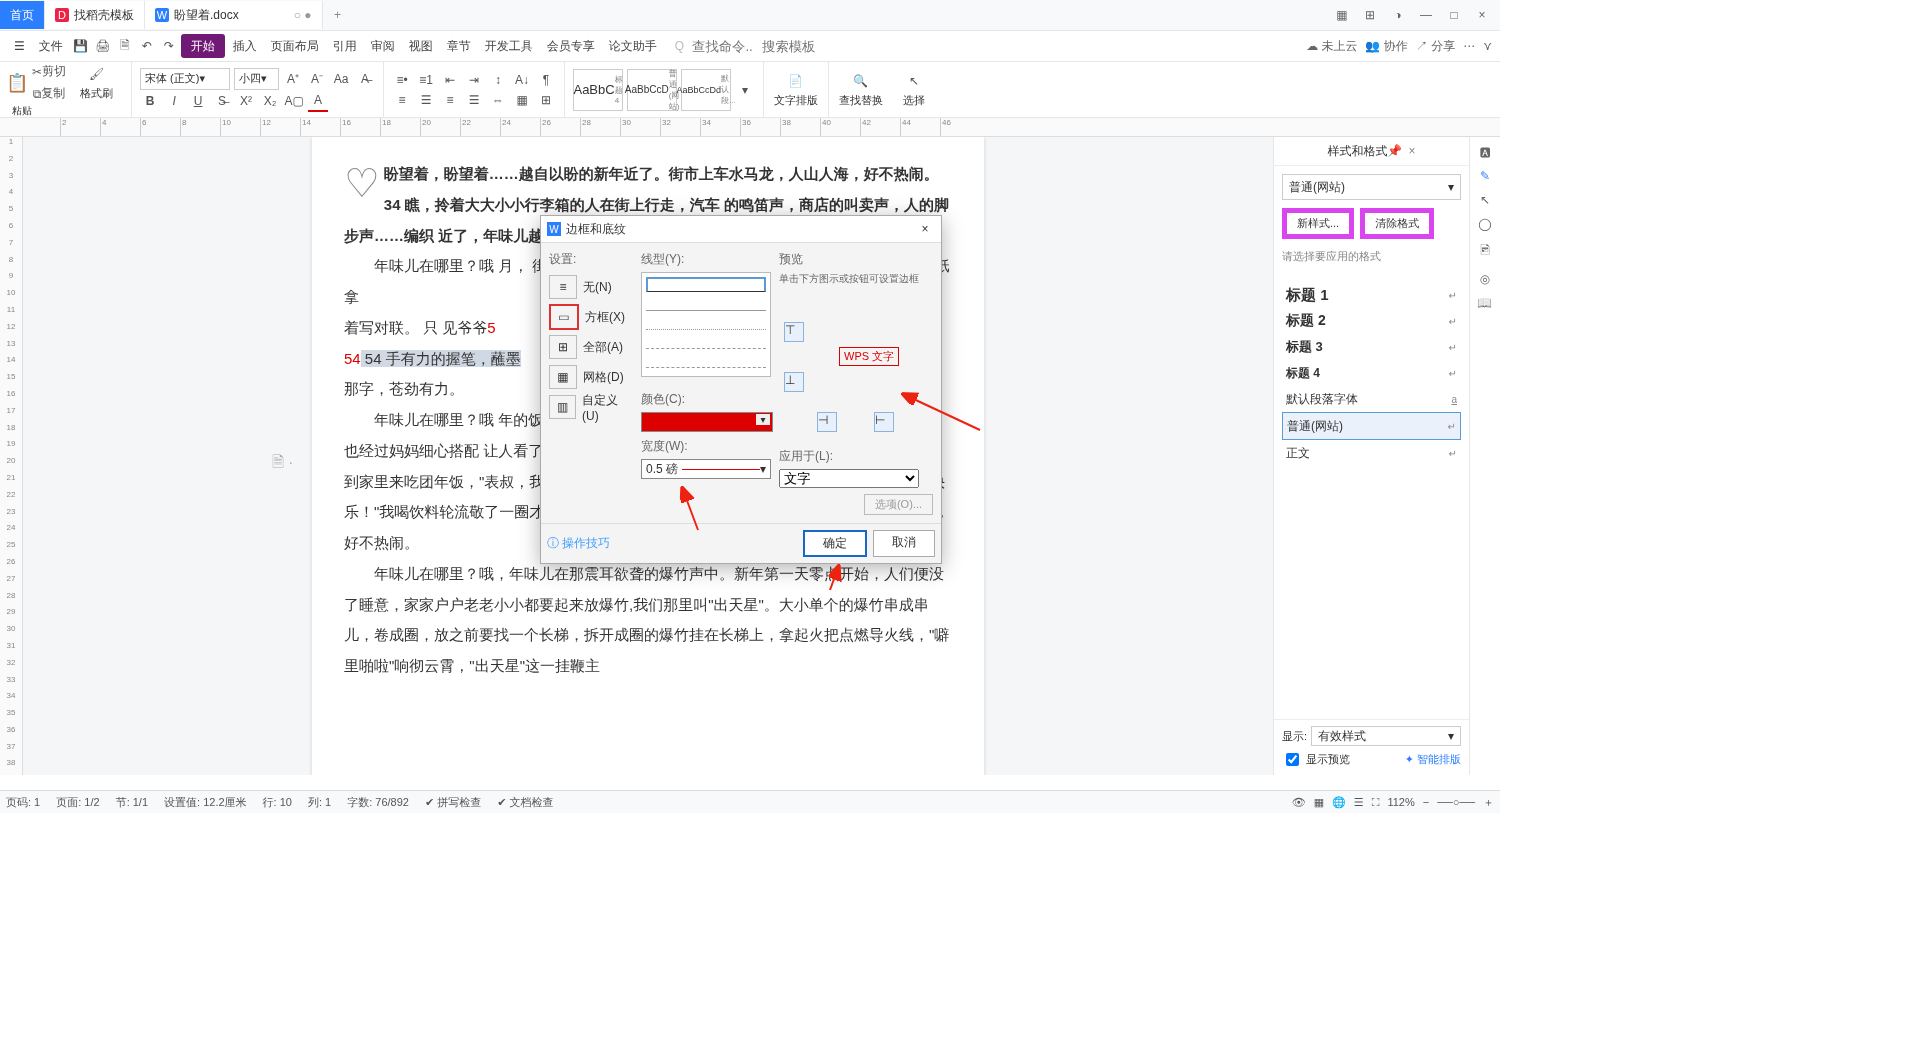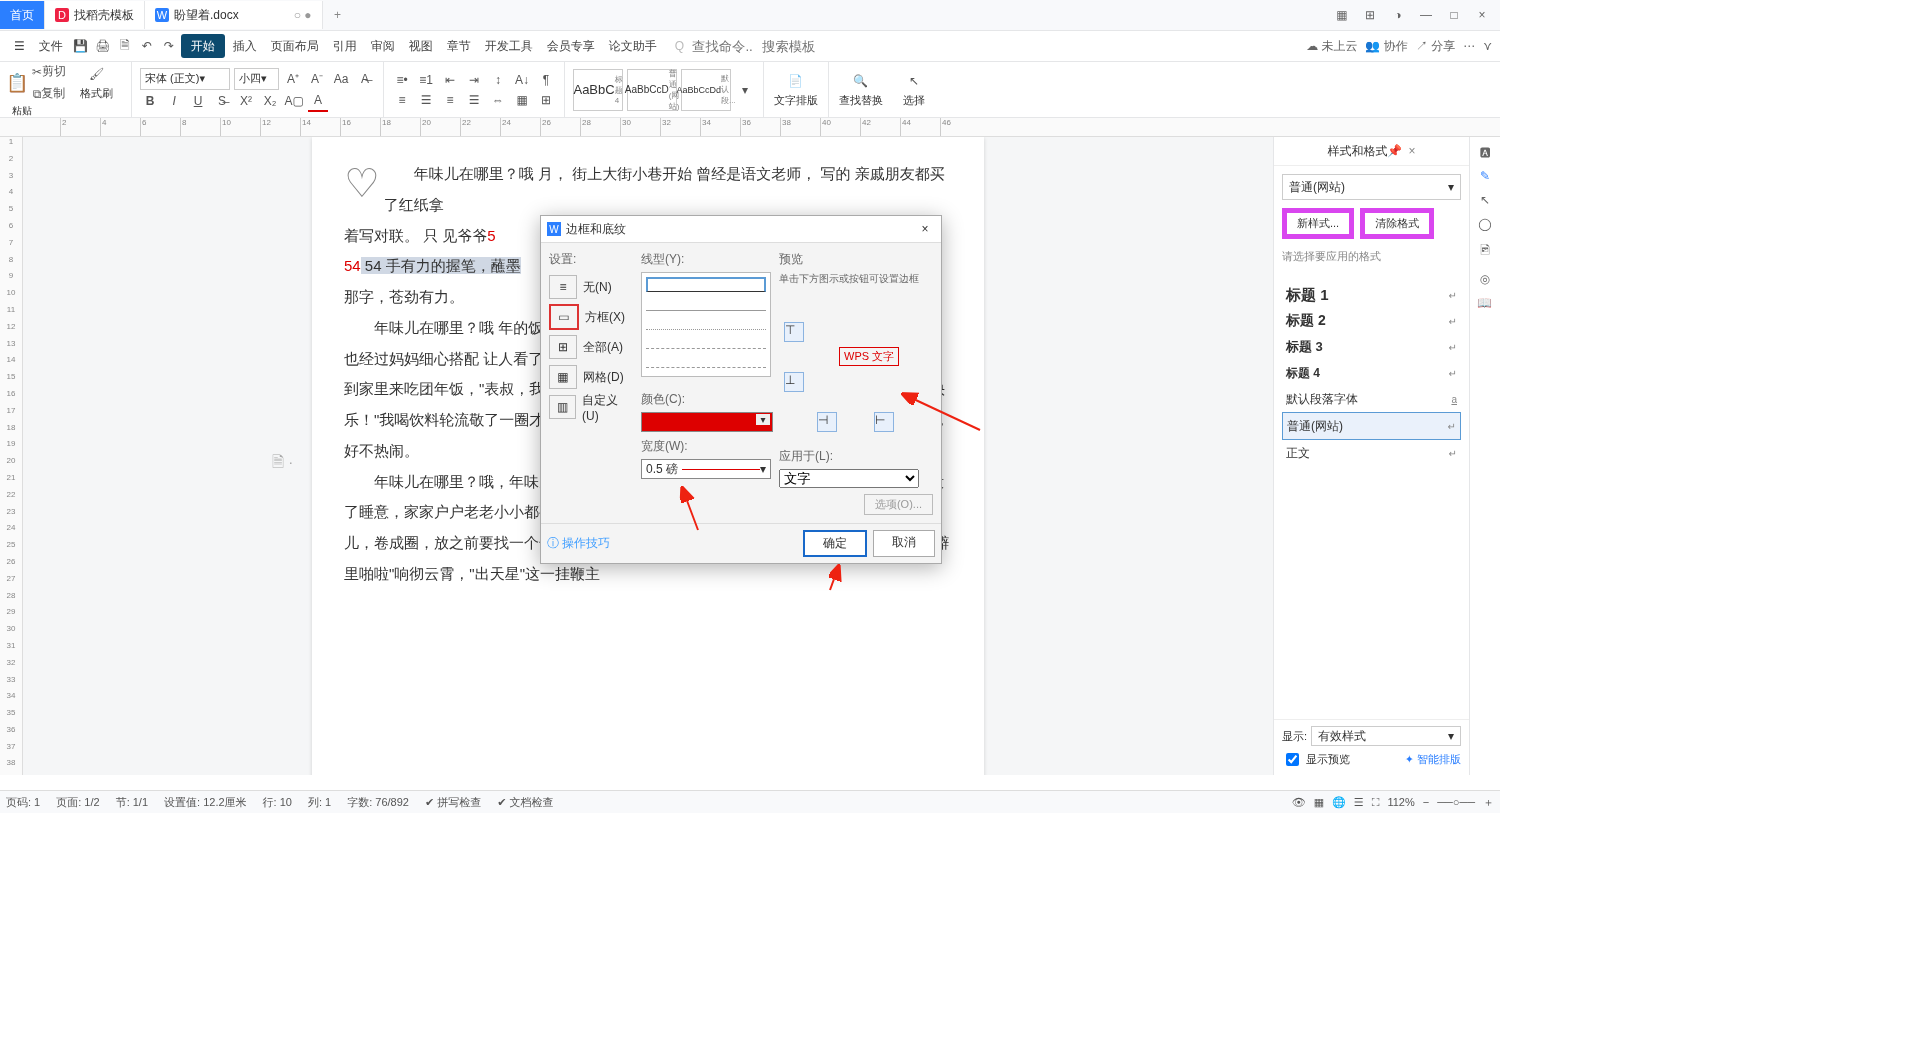--- a/index.html
+++ b/index.html
@@ -9,21 +9,21 @@
 .tab.home{background:#2b7fff;color:#fff}
 .tab .ic{width:14px;height:14px;display:flex;align-items:center;justify-content:center;font-size:11px}
 .tab.template{background:#fff}
 .tab.doc{background:#fff}
 .tab.doc .mini{color:#999;margin-left:50px}
 .tab-plus{width:30px;text-align:center;color:#888}
 .winbtns{margin-left:auto;display:flex;align-items:center;gap:8px;padding-right:8px;color:#666}
 .winbtns span{width:20px;text-align:center;cursor:pointer}
 .menubar{height:30px;display:flex;align-items:center;padding:0 8px;gap:2px}
 .menubar .mbtn{padding:0 6px;height:24px;display:flex;align-items:center;cursor:pointer;color:#444}
-.menubar .mbtn.active{background:#0c4a6e;color:#fff;border-radius:3px;padding:0 10px}
+.menubar .mbtn.active{background:#701a75;color:#fff;border-radius:3px;padding:0 10px}
 .menubar .search{margin-left:10px;display:flex;align-items:center;gap:6px;color:#bbb}
 .menubar .search input{border:none;outline:none;width:60px;background:transparent}
 .menubar .right{margin-left:auto;display:flex;align-items:center;gap:8px;color:#666}
 .toolbar{height:55px;border-top:1px solid #e5e6e8;border-bottom:1px solid #e5e6e8;display:flex;align-items:stretch}
 .tgroup{display:flex;flex-direction:column;justify-content:center;padding:4px 8px;border-right:1px solid #e5e6e8}
 .trow{display:flex;align-items:center;gap:4px}
 .tb{width:20px;height:20px;display:flex;align-items:center;justify-content:center;color:#555;cursor:pointer;font-size:12px}
 .font-sel{border:1px solid #ccc;height:20px;padding:0 4px;display:flex;align-items:center;width:80px;font-size:11px}
 .size-sel{border:1px solid #ccc;height:20px;padding:0 4px;width:35px;font-size:11px;display:flex;align-items:center}
 .styles{display:flex;align-items:center;gap:4px;padding:4px 8px;border-right:1px solid #e5e6e8}
@@ -318,20 +318,21 @@
       <span>34</span>
       <span>35</span>
       <span>36</span>
       <span>37</span>
       <span>38</span>
     </div>
   <div class="docarea">
     <div class="page">
       <span class="pagemark">🗎 ·</span>
       <span class="dropcap">♡</span>
+      <div><b>盼望着，盼望着……越自以盼的新年近了。街市上车水马龙，人山人海，好不热闹。34 瞧，拎着大大小小行李箱的人在街上行走，汽车   的鸣笛声，商店的叫卖声，人的脚步声……编织  近了，年味儿越</b></div>
       <div class="para"><span>年味儿在哪里？哦  月，  街上大街小巷开始  曾经是语文老师，  写的  亲戚朋友都买了红纸拿</span></div>
       <div><span>着写对联。 只 见爷爷</span><span class="red">5</span></div>
       <div><span class="red">54</span><span class="sel"> 54 手有力的握笔，蘸墨  </span></div>
       <div>那字，苍劲有力。</div>
       <div class="para"><span>年味儿在哪里？哦  年的饭菜忙活了 </span><span class="red">56</span><span> 好儿  一桌子团年饭，饭桌上  出来了。菜的颜色   也经过妈妈细心搭配   让人看了就有食  欲。爸爸是个爱热闹的人，他把我家附近的亲戚  全接到家里来吃团年饭，"表叔，我敬您，祝您新年心想事成！""姑姑，我敬您，祝您新年健康快乐！"我喝饮料轮流敬了一圈才坐下。一大家人欢聚在一起互相敬酒，互相祝福，其乐融融，好不热闹。</span></div>
       <div class="para">年味儿在哪里？哦，年味儿在那震耳欲聋的爆竹声中。新年第一天零点开始，人们便没了睡意，家家户户老老小小都要起来放爆竹,我们那里叫"出天星"。大小单个的爆竹串成串儿，卷成圈，放之前要找一个长梯，拆开成圈的爆竹挂在长梯上，拿起火把点燃导火线，"噼里啪啦"响彻云霄，"出天星"这一挂鞭主</div>
     </div>
   </div>
 
   <div class="rightpanel">

